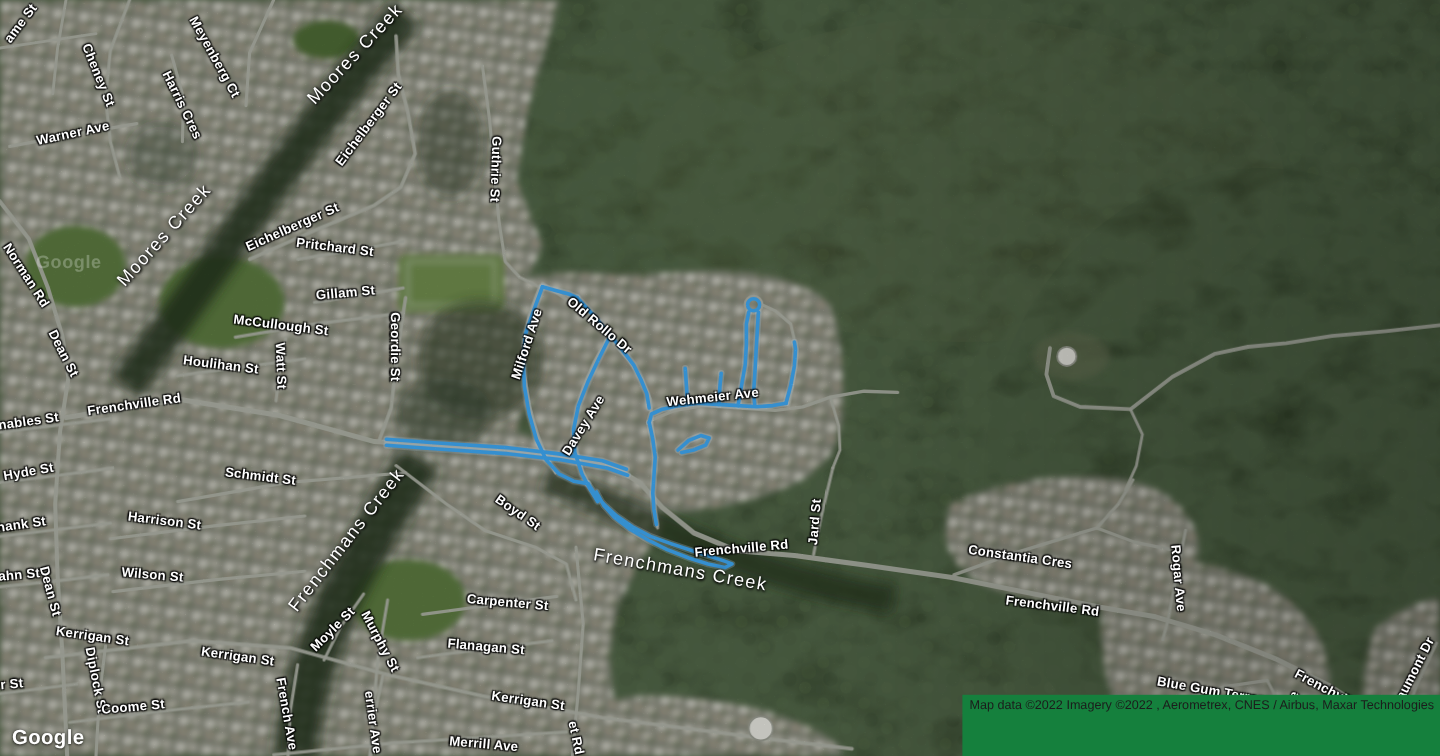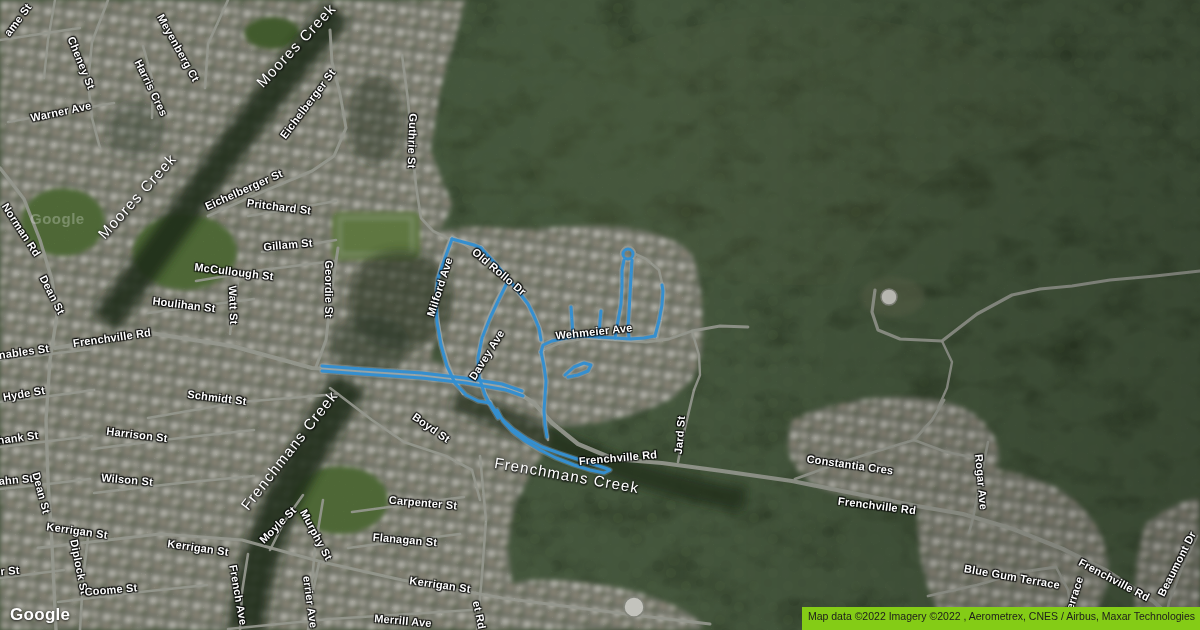--- a/index.html
+++ b/index.html
@@ -11,22 +11,22 @@
     letter-spacing:.2px;line-height:1;
     text-shadow:-1px -1px 1px rgba(0,0,0,.8),1px -1px 1px rgba(0,0,0,.8),
                 -1px 1px 1px rgba(0,0,0,.8),1px 1px 1px rgba(0,0,0,.8),0 0 3px rgba(0,0,0,.55);}
   .creek-label{position:absolute;white-space:nowrap;color:#fff;font-size:15px;font-weight:normal;
     letter-spacing:1.2px;line-height:1;
     text-shadow:0 1px 2px rgba(0,0,0,.85),0 0 4px rgba(0,0,0,.7),1px 1px 2px rgba(0,0,0,.7);}
   .google-logo{position:absolute;left:10px;bottom:5px;color:#fff;font-size:17px;font-weight:bold;
     letter-spacing:.3px;text-shadow:0 0 3px rgba(0,0,0,.55),0 1px 2px rgba(0,0,0,.5);cursor:pointer;}
   .ghost-watermark{position:absolute;left:30px;top:210px;color:rgba(255,255,255,.25);font-size:15px;
     font-weight:bold;letter-spacing:.5px;}
-  .attribution{position:absolute;right:0;bottom:0;height:23px;background:#84cc16;color:#1c1c1c;
-    font-size:10.5px;line-height:19px;padding:0 5px 0 6px;white-space:nowrap;}
+  .attribution{position:absolute;right:0;bottom:0;height:35px;background:#15803d;color:#1c1c1c;
+    font-size:10.5px;line-height:19px;padding:0 5px 16px 6px;white-space:nowrap;}
 </style>
 </head>
 <body>
 
 <div class="stage">
   <svg id="base-svg" width="1200" height="630" viewBox="0 0 1200 630">
     <defs>
       <pattern id="forPat" width="34" height="34" patternUnits="userSpaceOnUse">
         <rect width="34" height="34" fill="#2f3d26"></rect>
         <circle cx="6" cy="8" r="5" fill="#394a2b"></circle>

